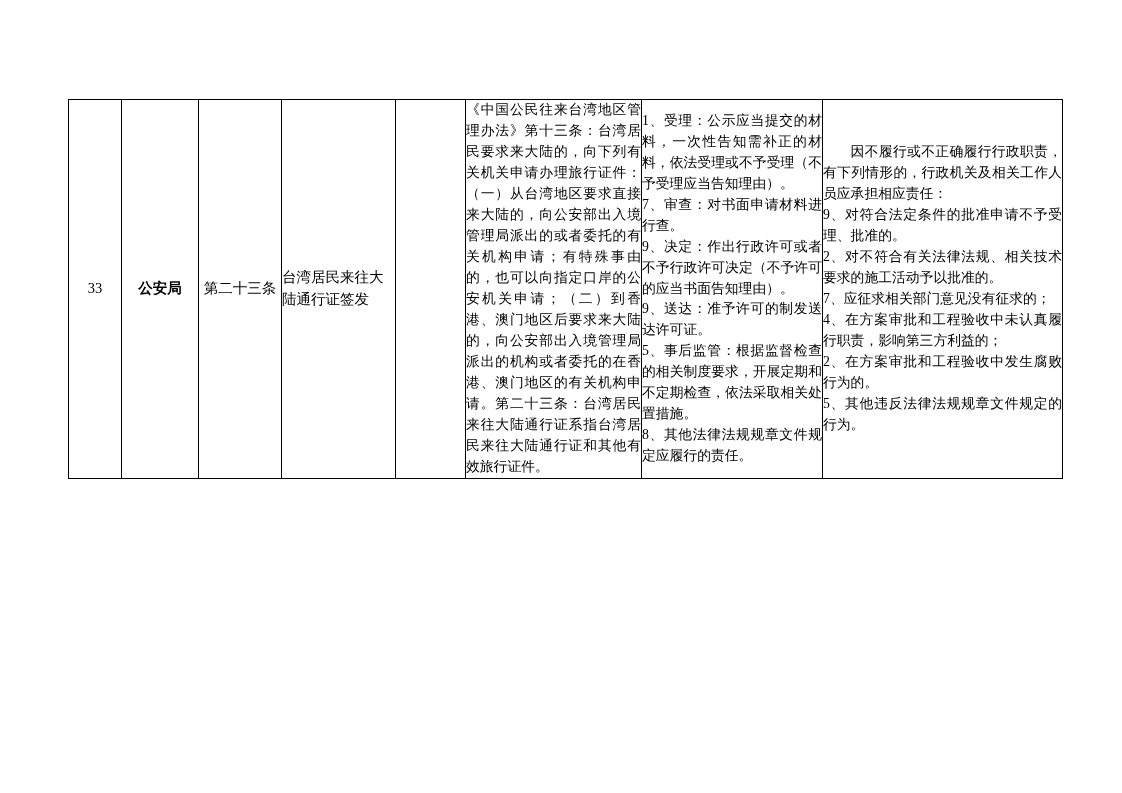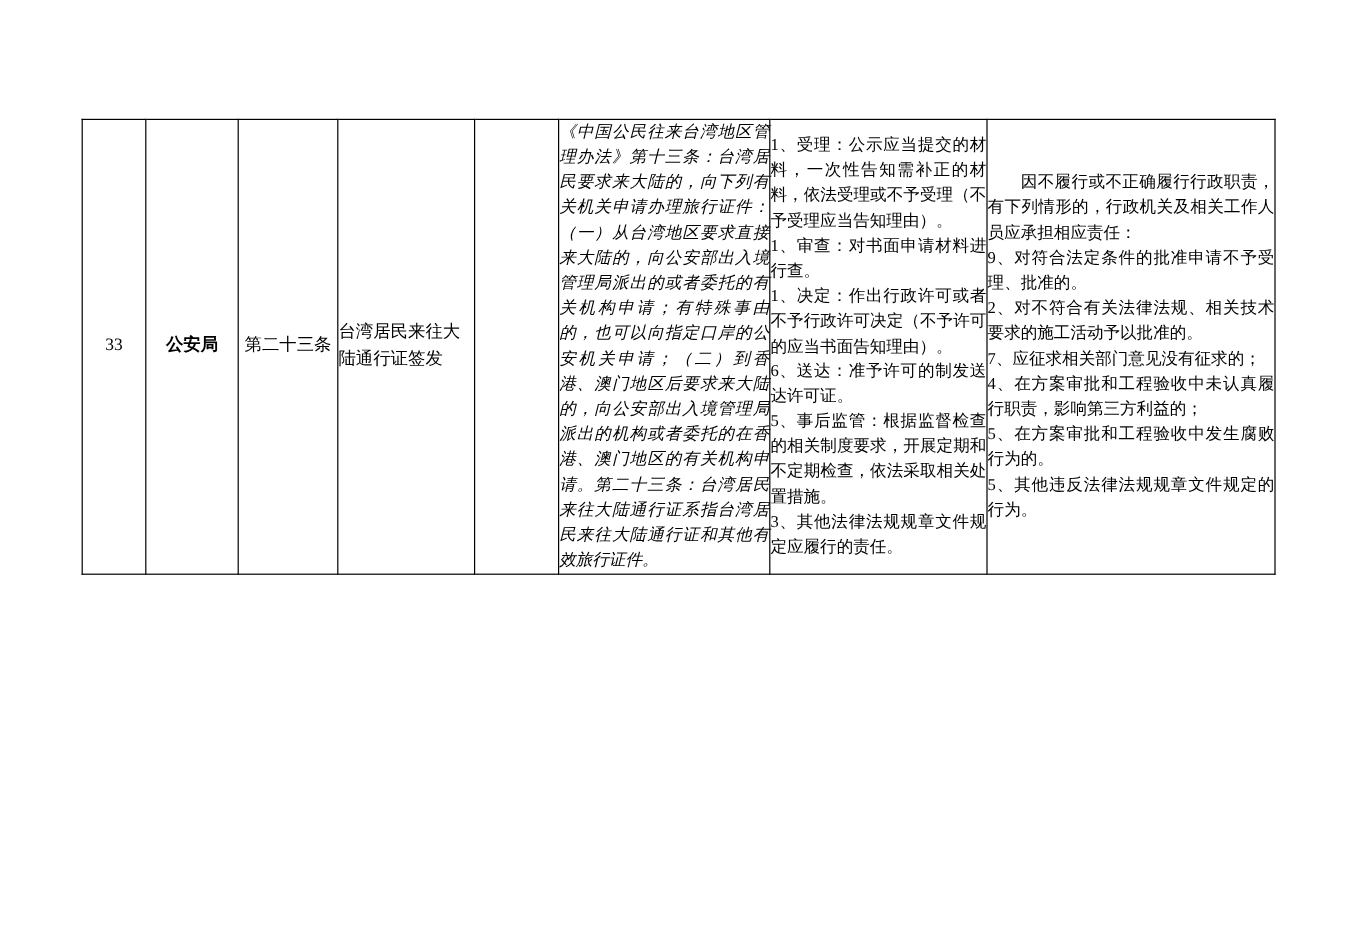--- a/index.html
+++ b/index.html
@@ -34,21 +34,21 @@
   .doc-table td {
     border: 1px solid #000000;
     vertical-align: middle;
     padding: 0;
   }
   .col-num    { width: 52px; }
   .col-org    { width: 76px; font-weight: bold; }
   .col-type   { width: 82px; }
   .col-item   { width: 113px; font-family: Liberation Serif, serif; }
   .col-blank  { width: 69px; }
-  .col-basis  { width: 175px; font-style: italic; }
+  .col-basis  { width: 175px; }
   .col-duty   { width: 180px; }
   .col-resp   { width: 239px; font-family: Liberation Serif, serif; }
 
   .cell-center {
     text-align: center;
     font-size: 14.5px;
     line-height: 1.45;
     margin-left: 44px;
   }
   .cell-item {
@@ -97,33 +97,33 @@
         <td class="col-item cell-item">台湾居民来往大陆通行证签发</td>
 
         <td class="col-blank cell-center"></td>
 
         <td class="col-basis cell-body mid">
           <p>《中国公民往来台湾地区管理办法》第十三条：台湾居民要求来大陆的，向下列有关机关申请办理旅行证件：（一）从台湾地区要求直接来大陆的，向公安部出入境管理局派出的或者委托的有关机构申请；有特殊事由的，也可以向指定口岸的公安机关申请；（二）到香港、澳门地区后要求来大陆的，向公安部出入境管理局派出的机构或者委托的在香港、澳门地区的有关机构申请。第二十三条：台湾居民来往大陆通行证系指台湾居民来往大陆通行证和其他有效旅行证件。</p>
         </td>
 
         <td class="col-duty cell-body mid">
           <p>1、受理：公示应当提交的材料，一次性告知需补正的材料，依法受理或不予受理（不予受理应当告知理由）。</p>
-          <p>1、审查：对书面申请材料进行查。</p>
-          <p>1、决定：作出行政许可或者不予行政许可决定（不予许可的应当书面告知理由）。</p>
-          <p>6、送达：准予许可的制发送达许可证。</p>
+          <p>7、审查：对书面申请材料进行查。</p>
+          <p>9、决定：作出行政许可或者不予行政许可决定（不予许可的应当书面告知理由）。</p>
+          <p>9、送达：准予许可的制发送达许可证。</p>
           <p>5、事后监管：根据监督检查的相关制度要求，开展定期和不定期检查，依法采取相关处置措施。</p>
-          <p>3、其他法律法规规章文件规定应履行的责任。</p>
+          <p>8、其他法律法规规章文件规定应履行的责任。</p>
         </td>
 
         <td class="col-resp cell-body mid">
           <p class="indent">因不履行或不正确履行行政职责，有下列情形的，行政机关及相关工作人员应承担相应责任：</p>
           <p>9、对符合法定条件的批准申请不予受理、批准的。</p>
           <p>2、对不符合有关法律法规、相关技术要求的施工活动予以批准的。</p>
           <p>7、应征求相关部门意见没有征求的；</p>
           <p>4、在方案审批和工程验收中未认真履行职责，影响第三方利益的；</p>
-          <p>5、在方案审批和工程验收中发生腐败行为的。</p>
+          <p>2、在方案审批和工程验收中发生腐败行为的。</p>
           <p>5、其他违反法律法规规章文件规定的行为。</p>
         </td>
       </tr>
     </tbody>
   </table>
 
 </div>
 
 </body></html>

